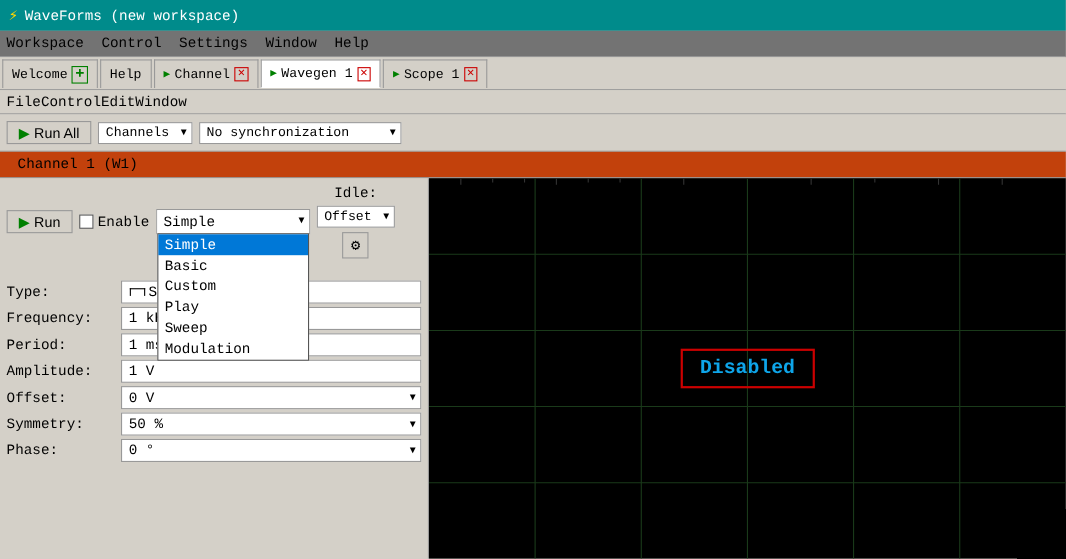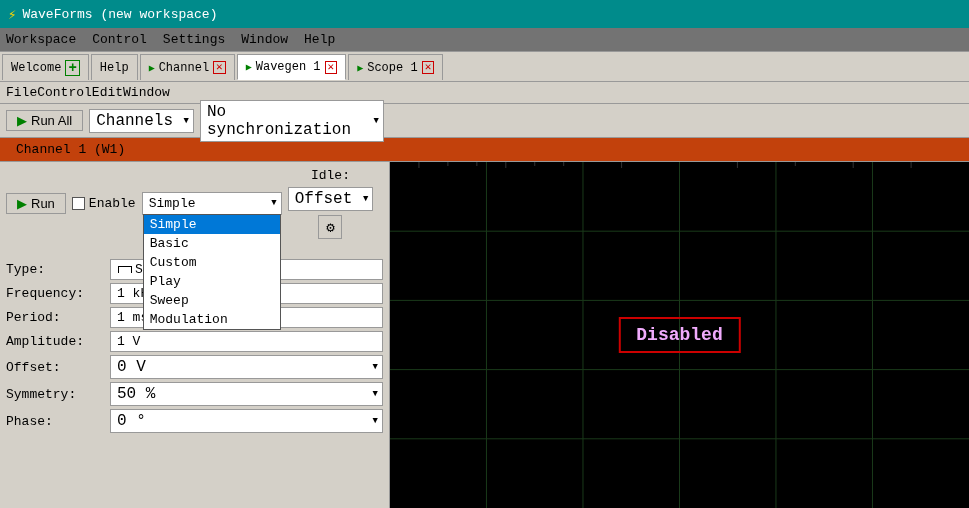--- a/index.html
+++ b/index.html
@@ -78,21 +78,21 @@
       border-bottom: 1px solid #999;
     }
     .run-btn {
       display: flex; align-items: center; gap: 4px;
       background: #d4d0c8; border: 1px solid #999;
       padding: 2px 10px; cursor: pointer; font-size: 13px;
     }
     .run-btn .play { color: green; }
     .dropdown {
       border: 1px solid #999; background: white; padding: 2px 20px 2px 6px;
-      font-size: 16px; cursor: pointer; position: relative; display: inline-flex; align-items: center;
+      font-size: 12px; cursor: pointer; position: relative; display: inline-flex; align-items: center;
       font-family: 'Courier New', Courier, monospace;
     }
     .dropdown::after { content: '▼'; font-size: 9px; position: absolute; right: 4px; }
 
     
     #channel-bar {
       background: #c2410c;
       padding: 2px 16px;
       height: 24px;
       display: flex;
@@ -167,21 +167,21 @@
       margin-top: 20px;
     }
     .param-label { display: flex; align-items: center; padding: 2px 0; font-size: 13px; }
     .param-value {
       border: 1px solid #999; background: white; padding: 2px 6px;
       font-family: 'Courier New', Courier, monospace; font-size: 13px;
       display: flex; align-items: center;
     }
     .param-value-dropdown {
       border: 1px solid #999; background: white; padding: 2px 20px 2px 6px;
-      font-family: 'Courier New', Courier, monospace; font-size: 16px;
+      font-family: 'Courier New', Courier, monospace; font-size: 13px;
       display: flex; align-items: center; position: relative; cursor: pointer;
     }
     .param-value-dropdown::after { content: '▼'; font-size: 9px; position: absolute; right: 4px; }
 
     
     .square-icon { display: inline-block; width: 14px; height: 10px; margin-right: 4px; position: relative; }
     .square-icon::before {
       content: '';
       display: block;
       width: 12px; height: 6px;
@@ -200,21 +200,21 @@
     }
     #scope-grid {
       width: 100%; height: 100%;
       position: absolute;
       top: 0; left: 0;
     }
     .disabled-label {
       position: absolute;
       top: 50%; left: 50%;
       transform: translate(-50%, -50%);
-      color: #f0abfc;
+      color: #0ea5e9;
       font-size: 18px;
       font-family: 'Courier New', Courier, monospace;
       font-weight: bold;
       border: 2px solid #cc0000;
       padding: 6px 16px;
       background: transparent;
     }
 
     
     .gear-btn {

